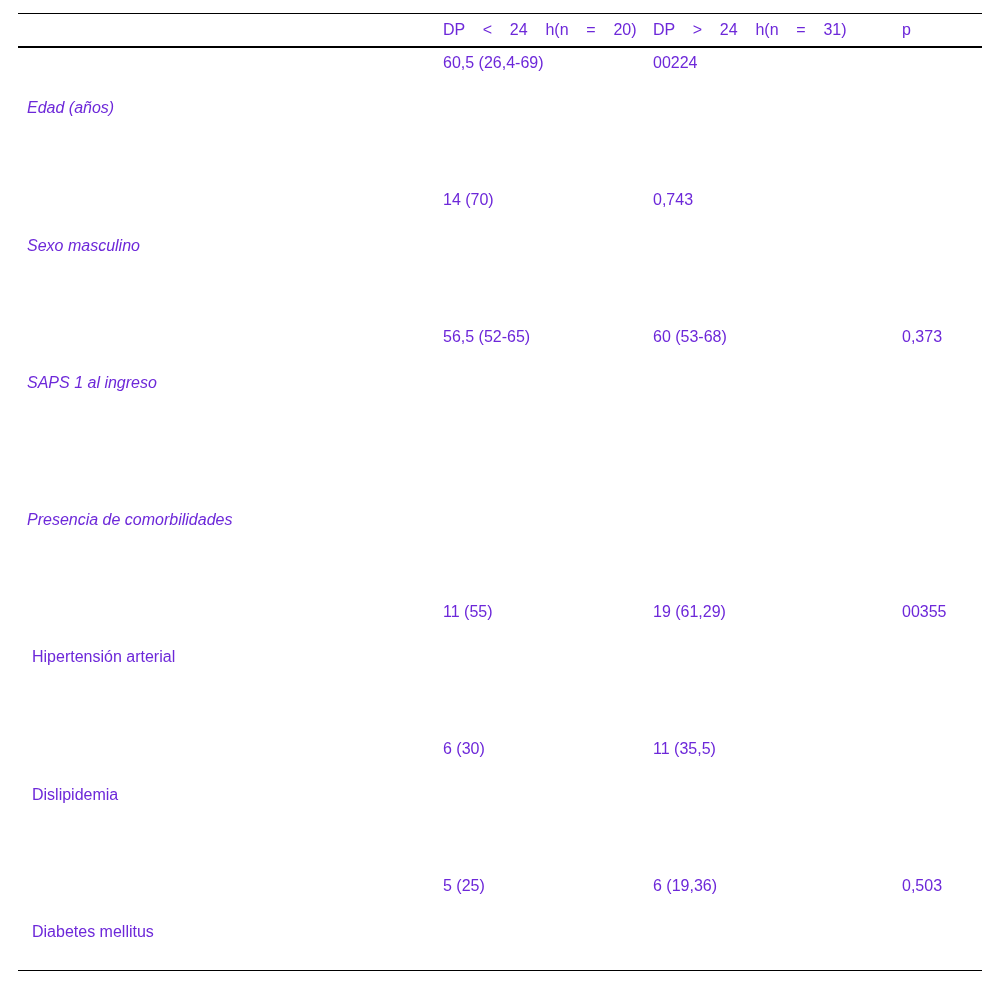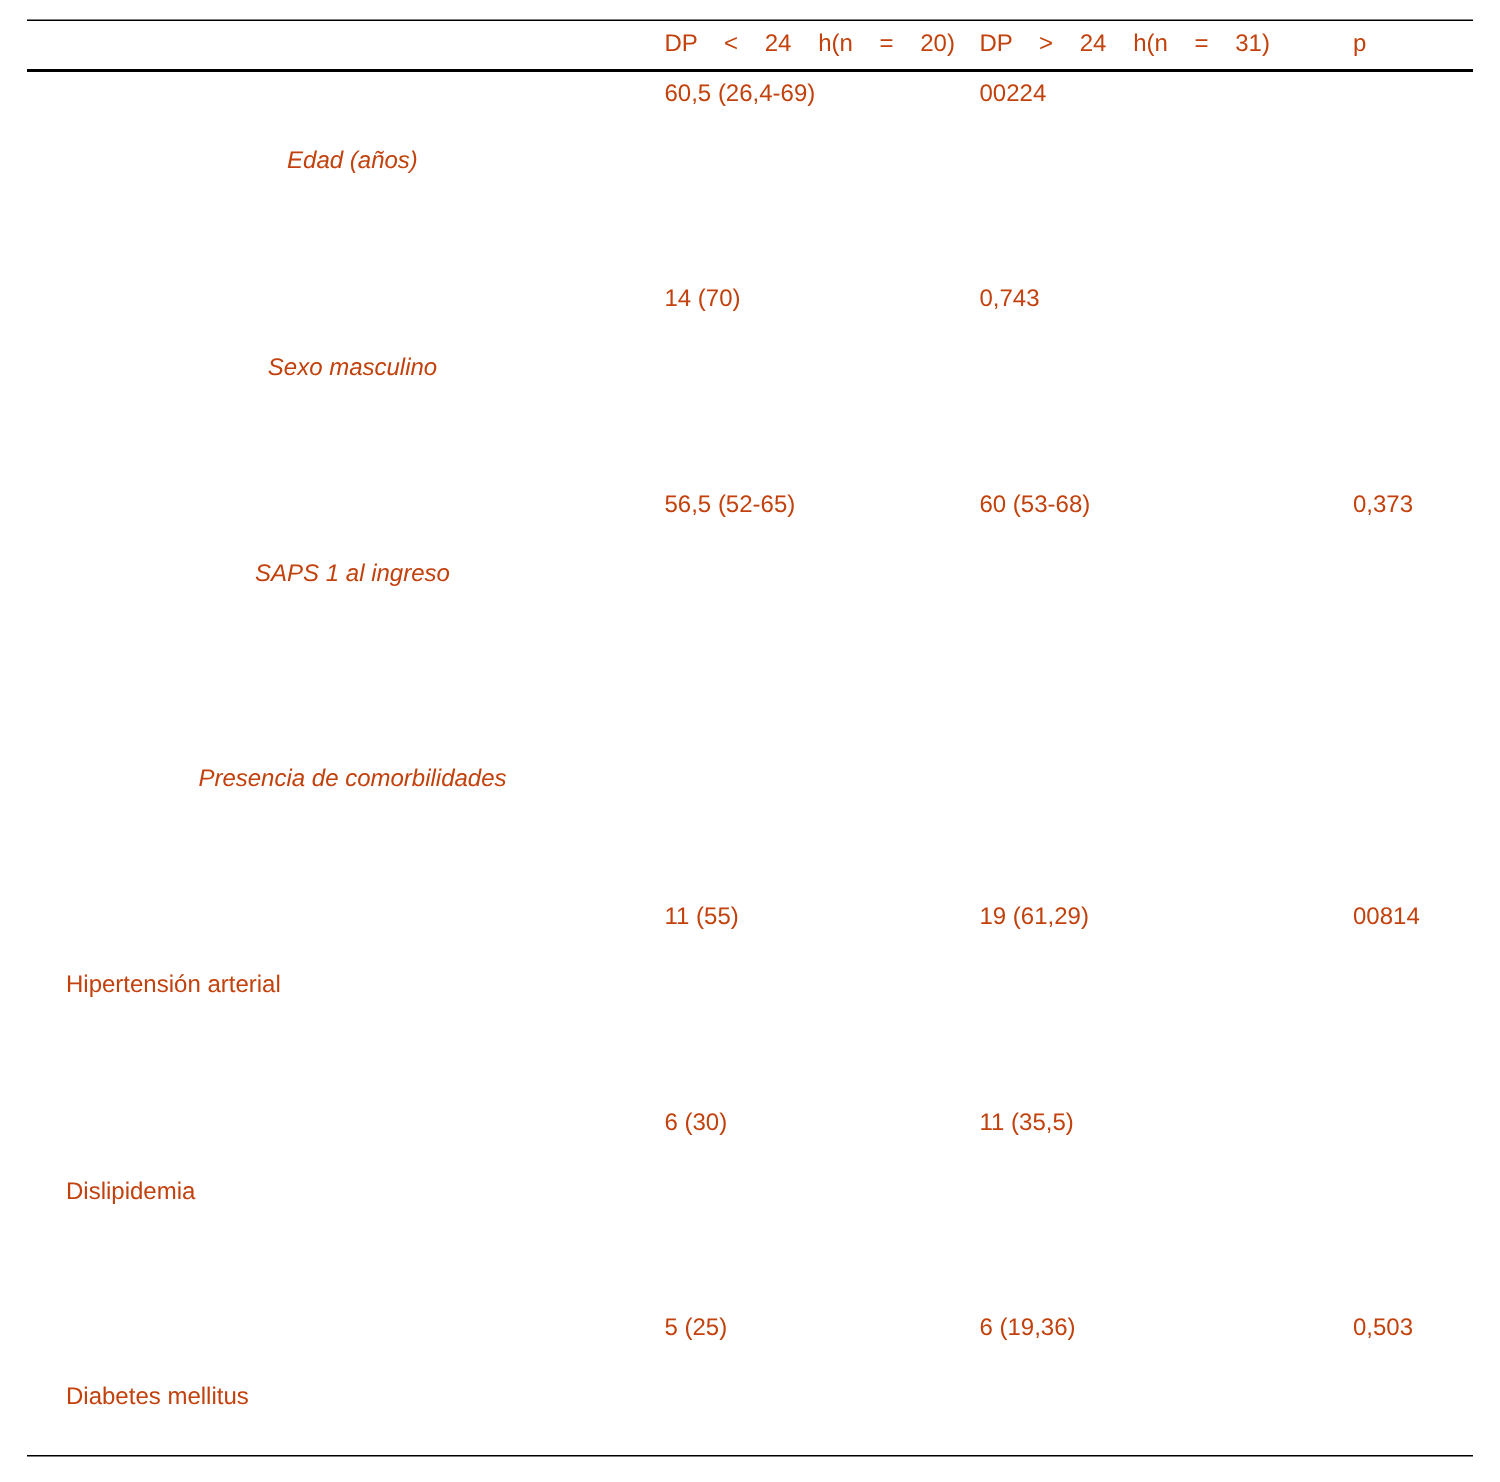--- a/index.html
+++ b/index.html
@@ -1,21 +1,21 @@
 <!DOCTYPE html>
 <html><head>
 <meta charset="utf-8">
 <style>
   html, body { margin: 0; padding: 0; background: #ffffff; }
   .page {
     position: relative;
     width: 1000px;
     height: 988px;
     background: #ffffff;
-    color: #c2410c;
+    color: #6d28d9;
     font-family: "Liberation Sans", "DejaVu Sans", sans-serif;
     font-size: 16px;
     overflow: hidden;
   }
   .rule {
     position: absolute;
     left: 18px;
     width: 964px;
     background: #000000;
   }
@@ -36,23 +36,23 @@
     height: 26px;
     align-items: center;
   }
   .rows {
     position: absolute;
     top: 51.5px;
     left: 0;
     width: 1000px;
   }
   .row { line-height: 22.87px; }
-  .row .label { padding-left: 44px; }
+  .row .label { padding-left: 32px; }
   .row.lvl0 .label { padding-left: 27px; }
-  .row.italic .label { font-style: italic; text-align: center; }
+  .row.italic .label { font-style: italic; }
   .label .l1, .label .l2 { display: block; }  
   .cell { overflow: visible; }
 </style>
 </head>
 <body>
 
 <div class="page">
   <div class="rule top"></div>
 
   <div class="grid header-row">
@@ -99,21 +99,21 @@
       <div class="cell c2"></div>
       <div class="cell cp"></div>
     </div>
       <div class="grid row ind">
       <div class="cell label">
         <span class="l1">Hipertensión arterial</span>
         
       </div>
       <div class="cell c1">11 (55)</div>
       <div class="cell c2">19 (61,29)</div>
-      <div class="cell cp">00814</div>
+      <div class="cell cp">00355</div>
     </div>
       <div class="grid row ind">
       <div class="cell label">
         <span class="l1">Dislipidemia</span>
         
       </div>
       <div class="cell c1">6 (30)</div>
       <div class="cell c2">11 (35,5)</div>
     </div>
       <div class="grid row ind">

